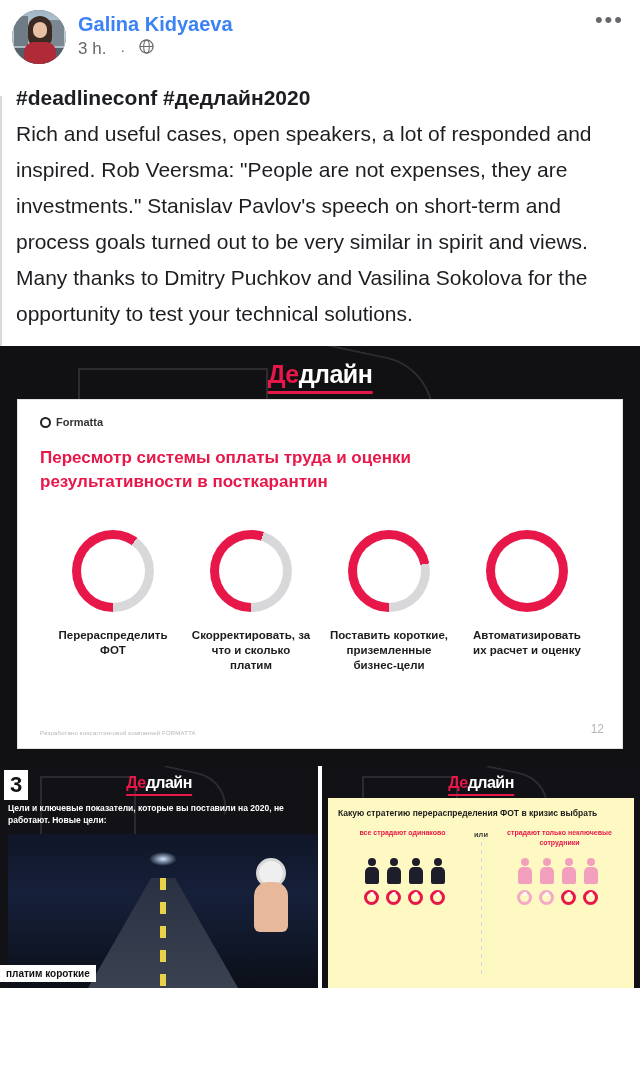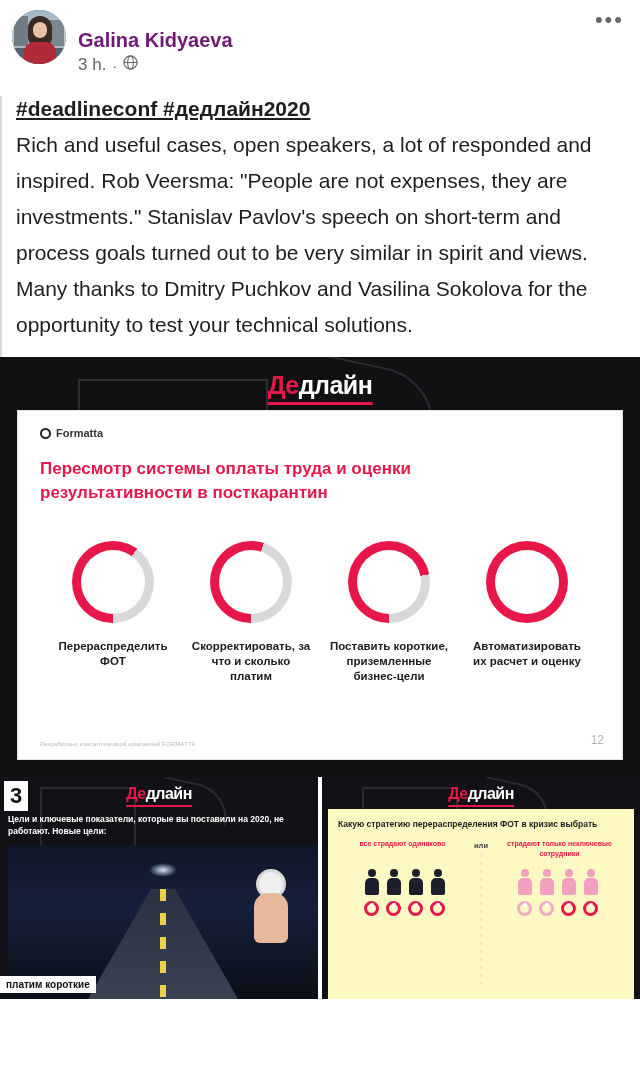--- a/index.html
+++ b/index.html
@@ -35,28 +35,27 @@
   .avatar .bldg1 { position:absolute; left:2px; top:6px; width:14px; height:30px; background:#6f7c85; }
   .avatar .bldg2 { position:absolute; right:2px; top:10px; width:16px; height:26px; background:#7b8892; }
   .avatar .ground { position:absolute; left:0; right:0; bottom:0; height:16px; background:#55606a; }
   .avatar .hair { position:absolute; left:16px; top:6px; width:24px; height:30px; border-radius:12px 12px 8px 8px; background:#3b2a23; }
   .avatar .face { position:absolute; left:21px; top:12px; width:14px; height:16px; border-radius:7px; background:#e8c0a6; }
   .avatar .body { position:absolute; left:12px; bottom:0; width:32px; height:22px; border-radius:10px 10px 0 0; background:#b02a37; }
   .header-text { margin-left: 12px; padding-top: 2px; }
   .author-name {
     font-size: 20px;
     font-weight: bold;
-    color: #701a75;
+    color: #3b82f6;
     line-height: 24px;
-    margin-top: 16px;
   }
   .meta-row {
     display: flex;
     align-items: center;
-    gap: 6px;
+    gap: 14px;
     margin-top: 3px;
     font-size: 17px;
     color: #65676b;
   }
   .meta-dot { font-size: 15px; color: #65676b; }
   .globe-icon { display:inline-block; }
   .more-btn {
     position: absolute;
     right: 16px; top: 14px;
     color: #65676b;
@@ -65,21 +64,21 @@
     line-height: 12px;
     cursor: pointer;
   }
   
   .post-body {
     padding: 12px 14px 14px 16px;
     font-size: 21px;
     line-height: 36px;
     color: #1c1e21;
   }
-  .post-body .hashtags { font-weight: bold; display:block;text-decoration:underline; }
+  .post-body .hashtags { font-weight: bold; display:block; }
   .post-body .para { display:block; }
   
   .edge-line {
     position: absolute;
     left: 0; top: 96px; width: 2px; height: 348px;
     background: #d9dadd;
   }
   
   .slide-main {
     position: relative;

